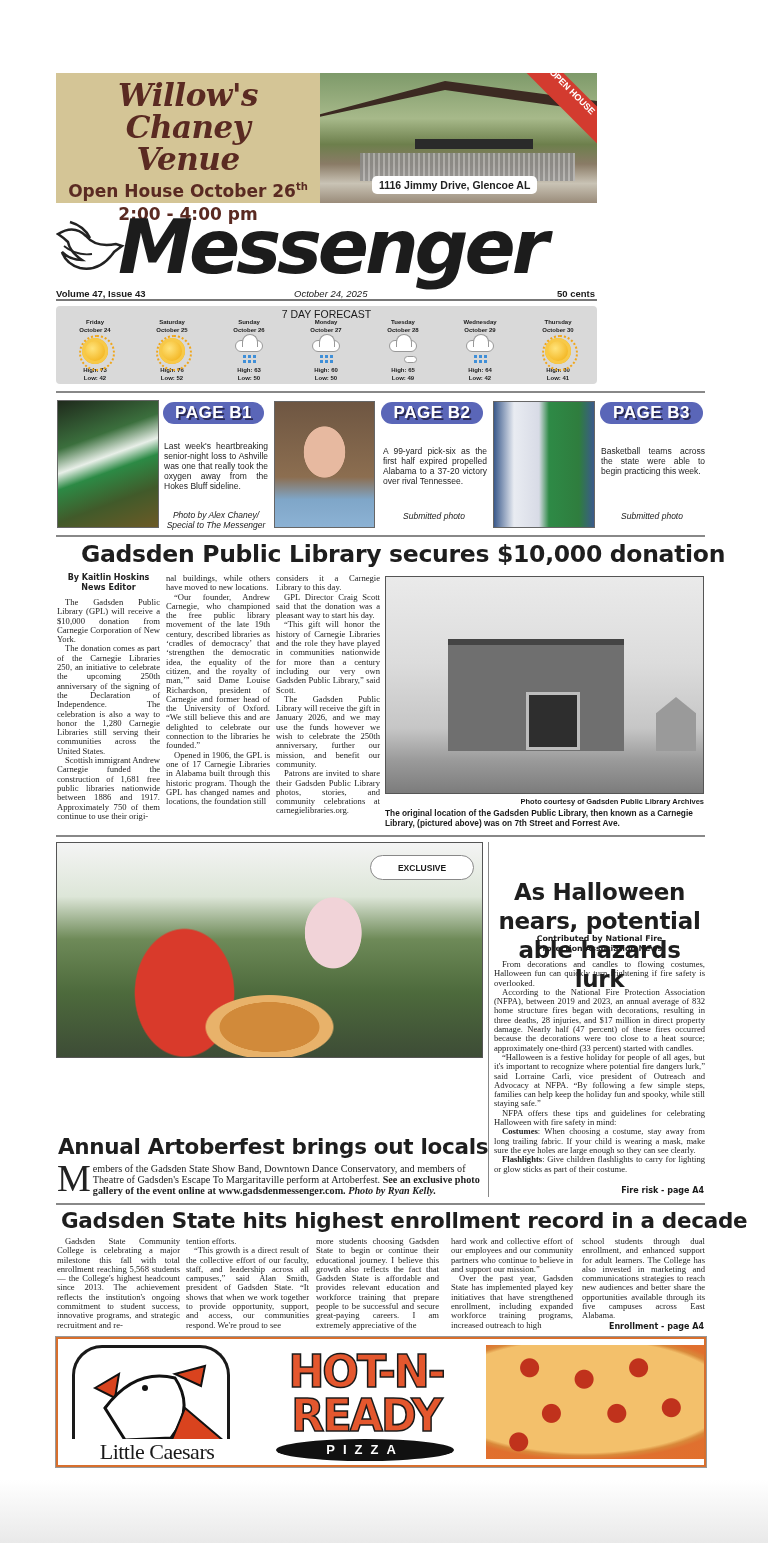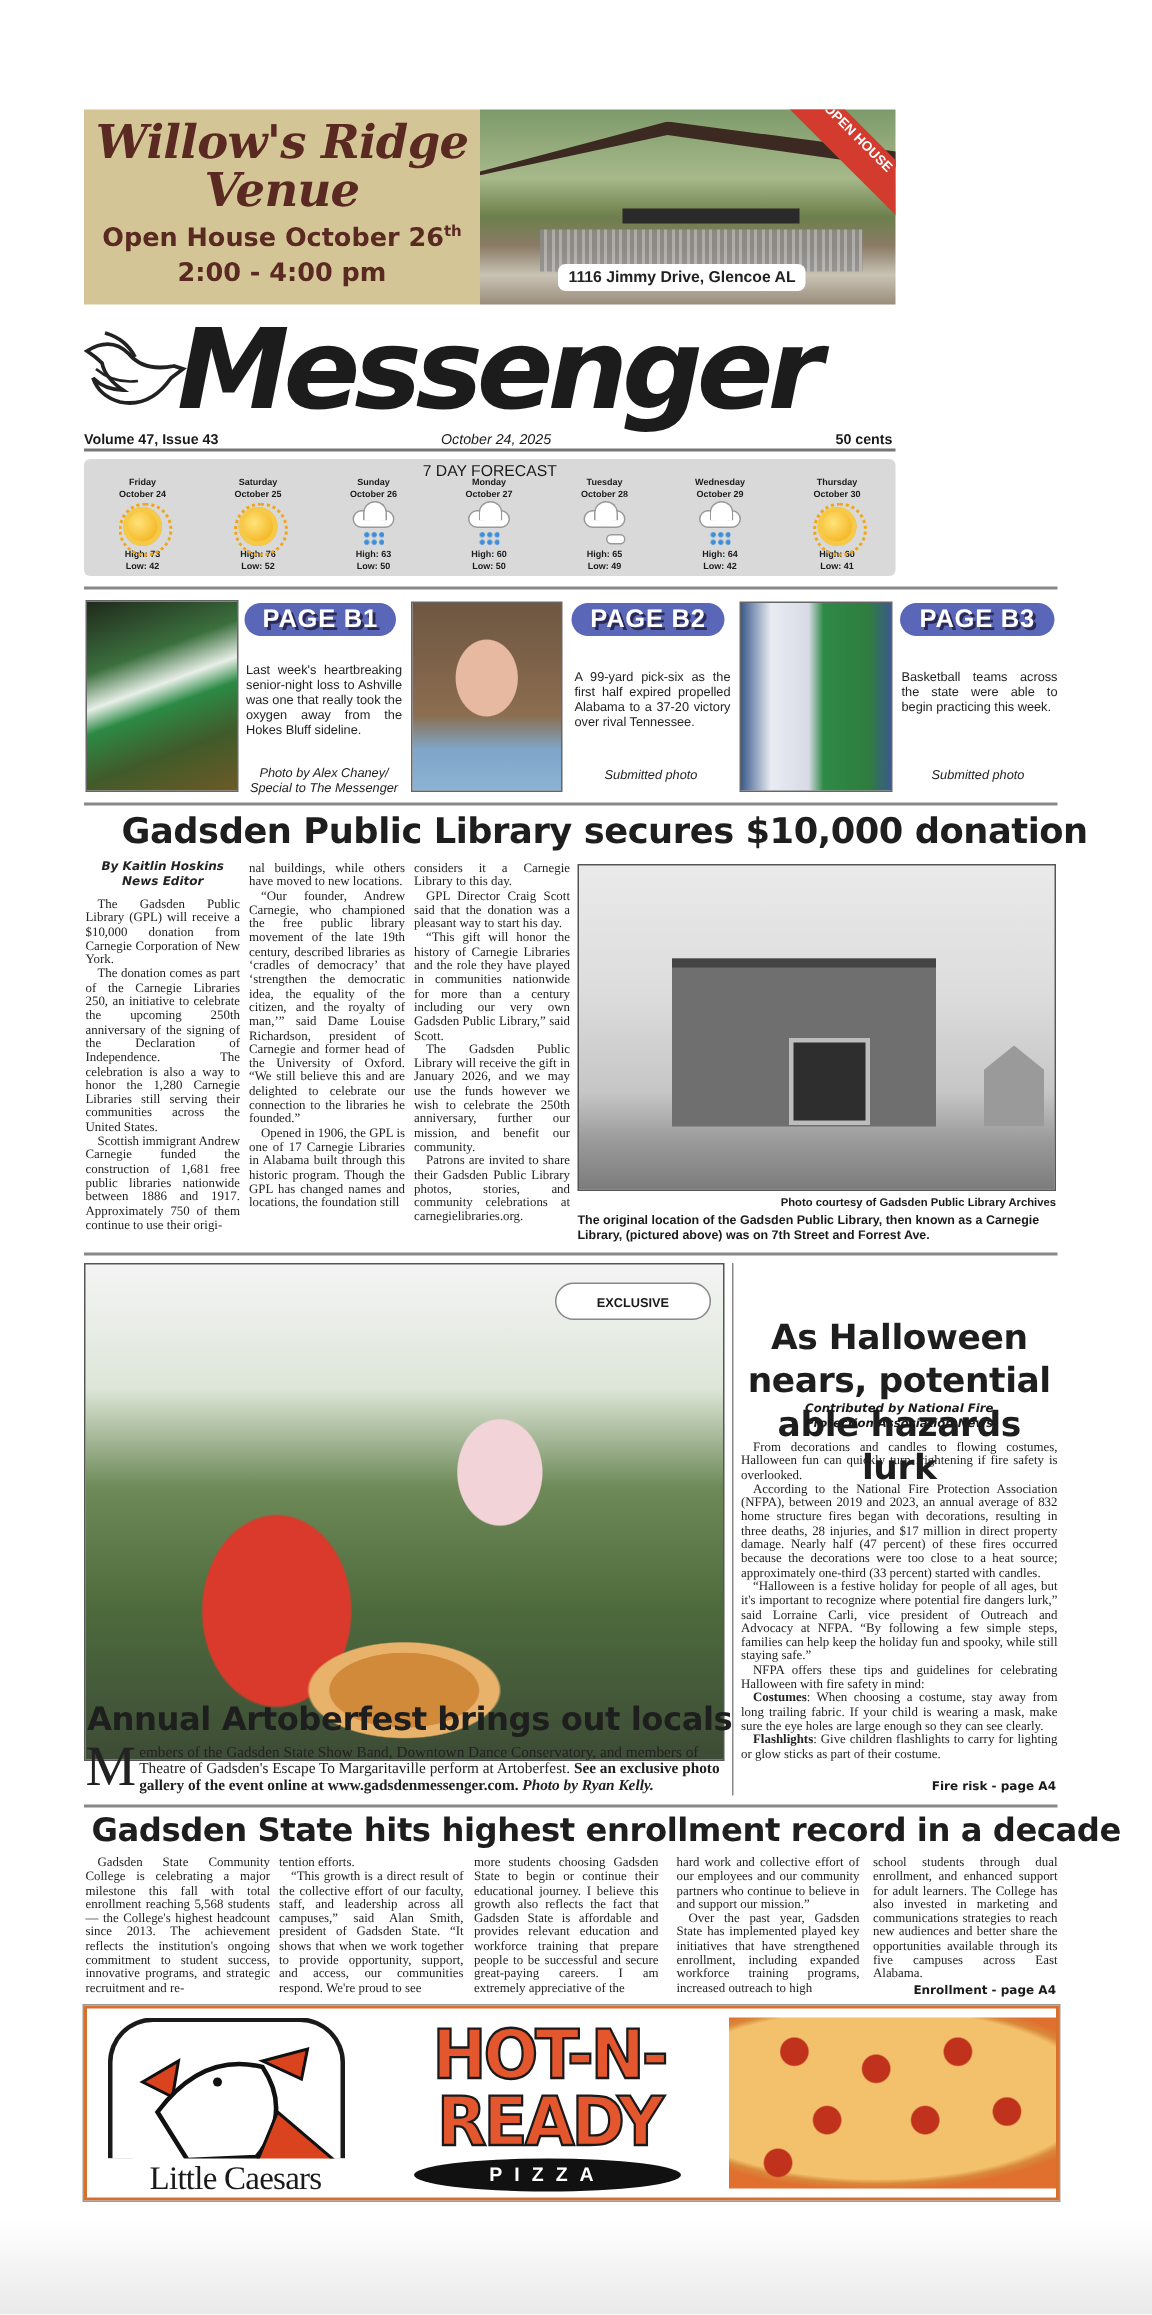--- a/index.html
+++ b/index.html
@@ -52,42 +52,42 @@
   .pill { position: absolute; height: 22px; background: #5a66b8; border-radius: 11px; color: #fff; font-weight: bold; font-size: 17px; text-align: center; line-height: 22px; text-shadow: 2px 2px 0 #2a2a55; letter-spacing: 0.5px; }
   .teaser-text { position: absolute; font-size: 8.5px; line-height: 10px; text-align: justify; color: #222; }
   .teaser-credit { position: absolute; font-size: 8.5px; line-height: 10px; font-style: italic; text-align: center; color: #222; }
 
   
   .headline { position: absolute; font-family: "DejaVu Sans", sans-serif; font-weight: bold; color: #1e1e1e; letter-spacing: -0.3px; white-space: nowrap; }
 
   
   .col { position: absolute; font-family: "Liberation Serif", serif; font-size: 8.6px; line-height: 9.3px; text-align: justify; color: #222; }
   .col p { text-indent: 8px; }
-  .byline { font-family: "DejaVu Sans", sans-serif; font-weight: bold; font-size: 8px; line-height: 9.5px; text-align: center; margin-bottom: 6px; font-style: italic; }
+  .byline { font-family: "DejaVu Sans", sans-serif; font-weight: bold; font-size: 8px; line-height: 9.5px; text-align: center; margin-bottom: 6px; }
 
   .photo-block { position: absolute; border: 1px solid #555; overflow: hidden; }
   .caption-credit { position: absolute; font-size: 7.5px; font-weight: bold; text-align: right; }
   .caption { position: absolute; font-size: 8.3px; font-weight: bold; line-height: 10px; }
 
   .exclusive { position: absolute; left: 313px; top: 12px; width: 104px; height: 25px; background: #fff; border: 1px solid #888; border-radius: 13px; text-align: center; line-height: 24px; font-size: 8.5px; font-weight: bold; }
 
   .dropcap-para { position: absolute; font-family: "Liberation Serif", serif; font-size: 10.2px; line-height: 11px; color: #222; }
   .dropcap { float: left; font-size: 38px; line-height: 31px; margin-right: 2px; font-family: "Liberation Serif", serif; }
 
   .jump { position: absolute; font-family: "DejaVu Sans", sans-serif; font-weight: bold; font-size: 8px; text-align: right; }
 
   #ad-bottom { left: 56px; top: 1337px; width: 650px; height: 130px; border: 2px solid #d86f2d; outline: 1px solid #999; background: #fff; }
 </style>
 </head>
 <body>
 
 <div id="topad" class="abs">
   <div class="left">
     <div class="venue-name">
-      <div>Willow's Ridge</div>
+      <div>Willow's Chaney</div>
       <div>Venue</div>
     </div>
     <div class="oh"><span>Open House October 26</span><sup>th</sup></div>
     <div class="time">2:00 - 4:00 pm</div>
   </div>
   <div class="photo">
     <div class="roof"></div>
     <div class="stage"></div>
     <div class="chairs"></div>
     <div class="banner">OPEN HOUSE</div>
@@ -228,21 +228,21 @@
 <div class="photo-block" style="left:385px; top:576px; width:319px; height:218px; background: linear-gradient(180deg,#eaeaea 0%,#dcdcdc 40%,#c6c6c6 70%,#9a9a9a 85%,#7c7c7c 100%);">
   <div style="position:absolute; left:62px; top:62px; width:176px; height:112px; background:#6f6f6f; border-top:6px solid #444;"></div>
   <div style="position:absolute; left:140px; top:115px; width:54px; height:58px; background:#2e2e2e; border:3px solid #bdbdbd;"></div>
   <div style="position:absolute; left:270px; top:120px; width:40px; height:54px; background:#9a9a9a; clip-path: polygon(50% 0,100% 30%,100% 100%,0 100%,0 30%);"></div>
 </div>
 <div class="caption-credit" style="left:385px; top:797px; width:319px;">Photo courtesy of Gadsden Public Library Archives</div>
 <div class="caption" style="left:385px; top:808px; width:320px;">The original location of the Gadsden Public Library, then known as a Carnegie Library, (pictured above) was on 7th Street and Forrest Ave.</div>
 
 <div class="rule-h" style="left:56px; top:835px; width:649px;"></div>
 
-<div class="photo-block" style="left:56px; top:842px; width:427px; height:332px; background:
+<div class="photo-block" style="left:56px; top:842px; width:427px; height:216px; background:
   radial-gradient(ellipse 90px 45px at 50% 86%, #d18a3a 0 55%, #e8b26a 56% 70%, transparent 72%),
   radial-gradient(ellipse 70px 90px at 30% 70%, #d93a2b 0 70%, transparent 72%),
   radial-gradient(ellipse 40px 50px at 65% 42%, #f1d3d8 0 70%, transparent 72%),
   linear-gradient(180deg,#f4f4f4 0%,#dde6d8 25%,#6e8a58 45%,#4d6a3c 70%,#3d4c36 100%);">
   <div class="exclusive">EXCLUSIVE</div>
 </div>
 <div class="headline" style="left:58px; top:1134px; font-size:21.5px;">Annual Artoberfest brings out locals</div>
 <div class="dropcap-para" style="left:57px; top:1163px; width:427px;">
   <span class="dropcap">M</span><span>embers of the Gadsden State Show Band, Downtown Dance Conservatory, and members of Theatre of Gadsden's Escape To Margaritaville perform at Artoberfest. </span><b>See an exclusive photo gallery of the event online at www.gadsdenmessenger.com. </b><b><i>Photo by Ryan Kelly.</i></b>
 </div>

